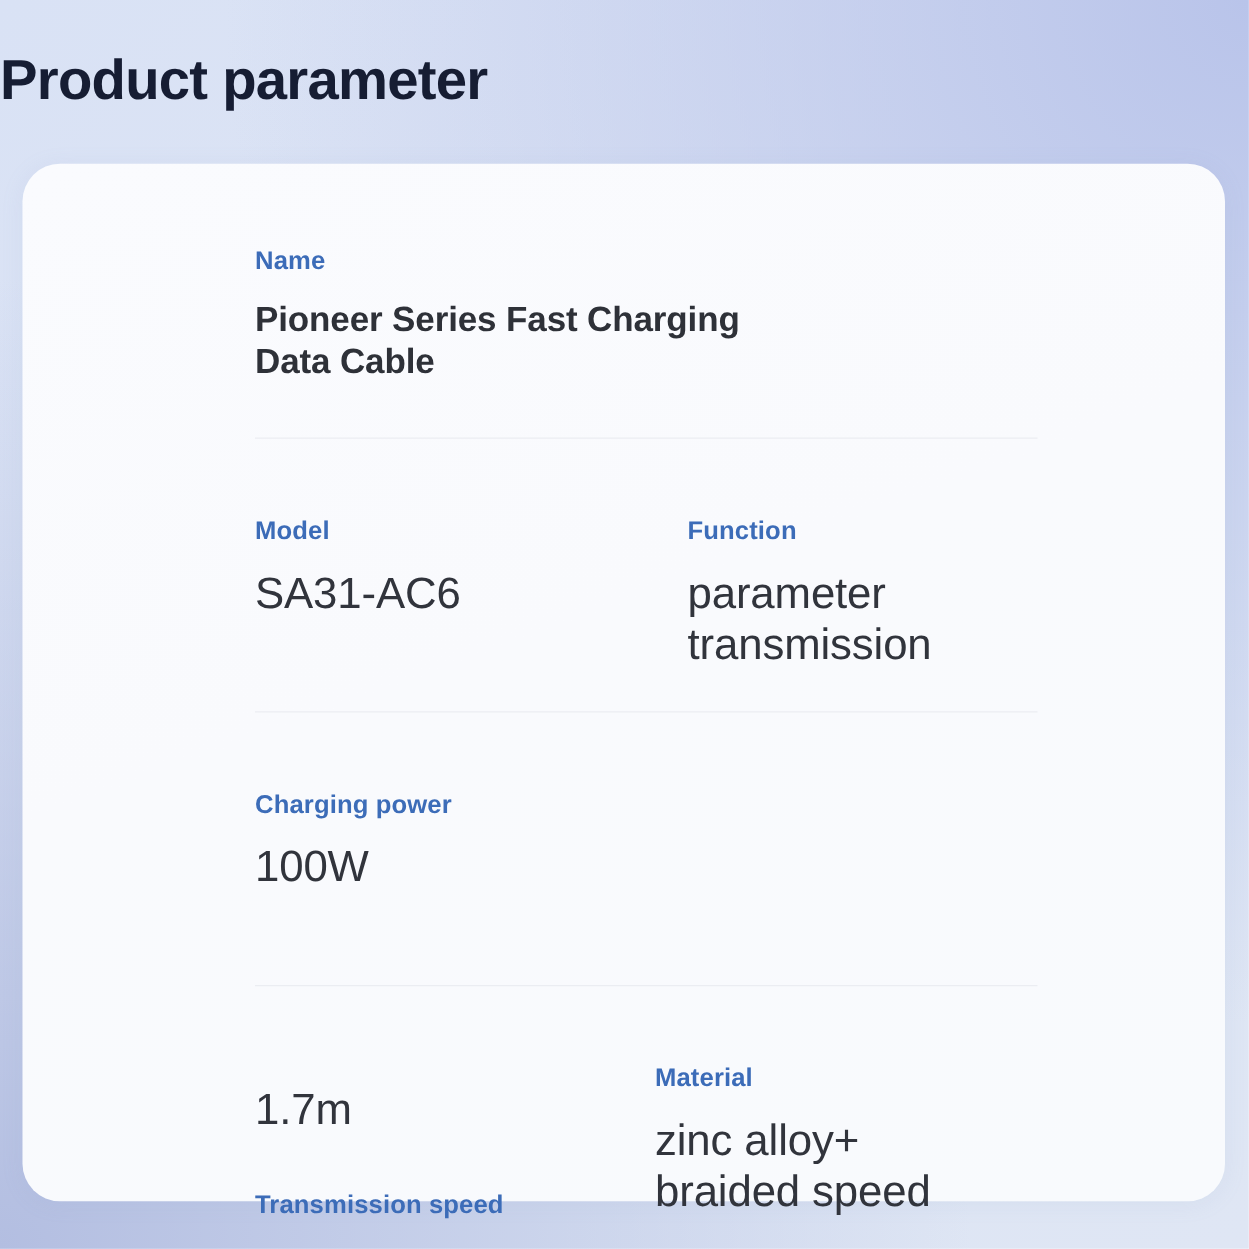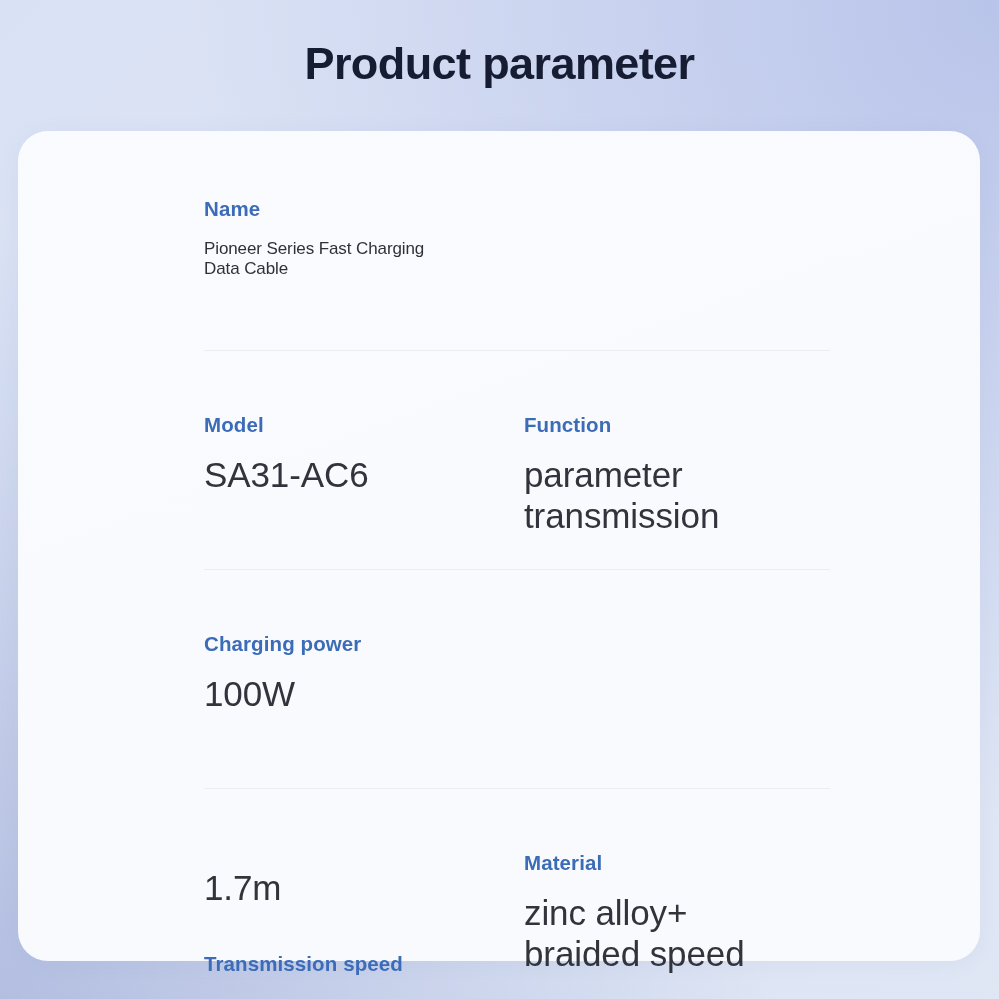--- a/index.html
+++ b/index.html
@@ -36,21 +36,21 @@
     top: 0;
     width: 644px;
   }
 
   .spec-row {
     display: flex;
     position: relative;
   }
 
   .row-name   { padding-top: 66px;  height: 220px; }
-  .row-spec   { padding-top: 62px;  height: 219px; }
+  .row-spec   { padding-top: 62px;  height: 219px; gap: 26px; }
   .row-power  { padding-top: 62px;  height: 219px; flex-direction: column; }
   .row-length { padding-top: 62px;  height: 172px; }
 
   .divider {
     position: absolute;
     left: 18px;
     right: 0;
     bottom: 0;
     height: 1px;
     background: #ebedf2;
@@ -73,32 +73,31 @@
     margin-top: 17px;
     font-size: 35px;
     font-weight: 400;
     color: #31343c;
     line-height: 1.17;
     letter-spacing: -0.1px;
     white-space: pre-line;
   }
 
   .field-value.strong {
-    font-weight: 400;
-    font-size: 17px;
+    font-weight: 700;
+    font-size: 28px;
     line-height: 1.18;
     color: #2e3138;
   }
 
   #page-title {
     position: absolute;
     top: 38px;
     left: 0;
     width: 999px;
-    text-align: center;
     font-size: 45px;
     font-weight: 700;
     color: #161d33;
     letter-spacing: -0.6px;
   }
 </style>
 </head>
 <body>
 
 <h1 id="page-title">Product parameter</h1>

